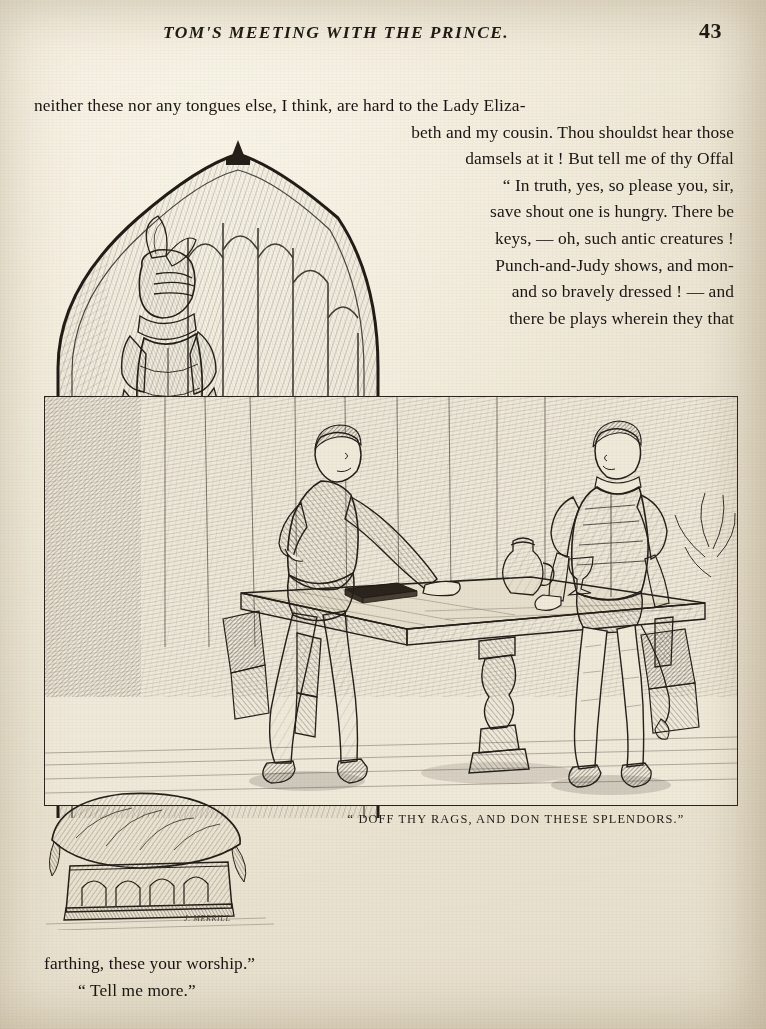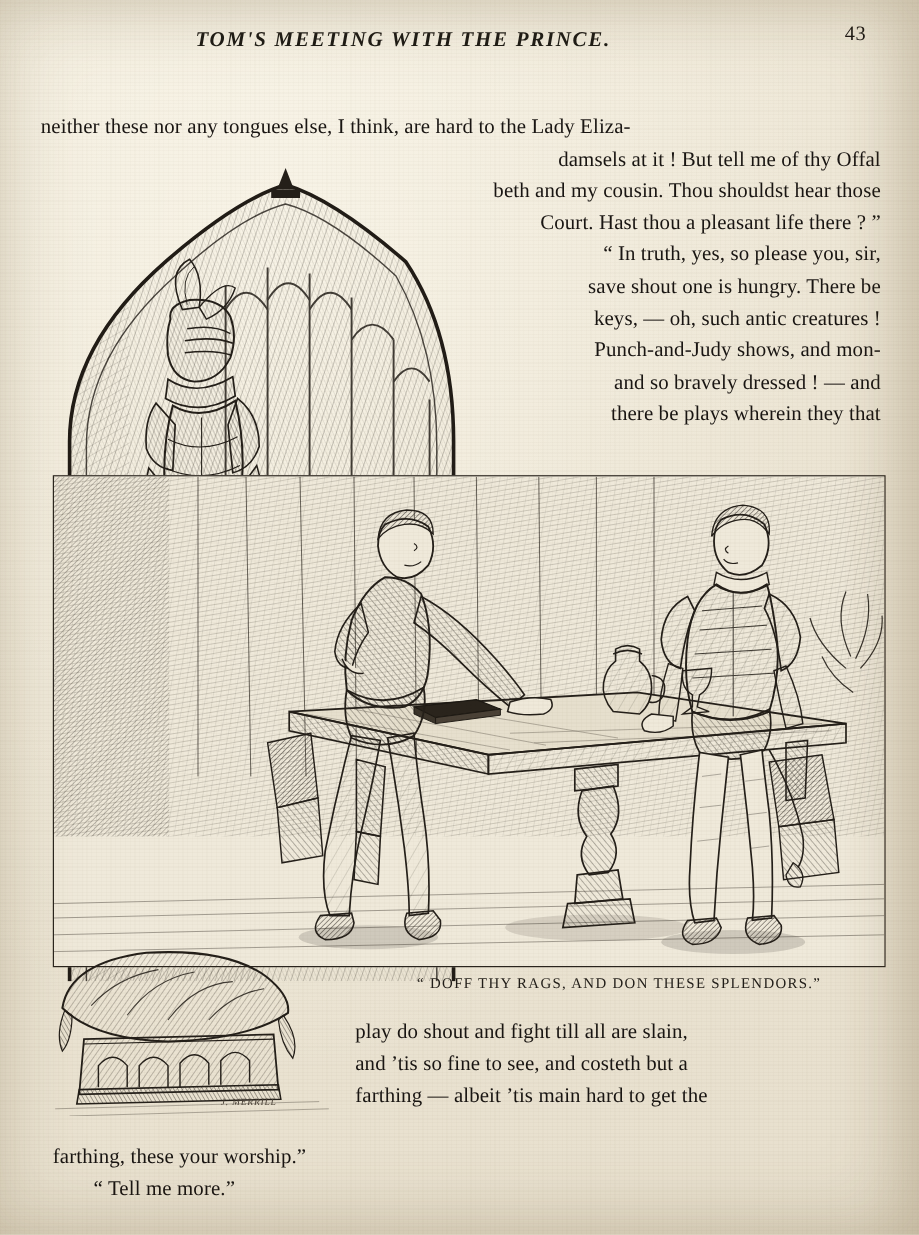--- a/index.html
+++ b/index.html
@@ -36,22 +36,22 @@
     font-style: italic;
     font-weight: bold;
     letter-spacing: 1.4px;
     font-size: 17.5px;
     color: #1d1a15;
   }
   .folio {
     position: absolute;
     top: 18px;
     right: 44px;
-    font-weight: normal;
-    font-size: 17px;
+    font-weight: bold;
+    font-size: 22px;
     letter-spacing: 0.5px;
   }
 
   
   .text-col {
     position: absolute;
     font-size: 17.4px;
     line-height: 26.6px;
     color: #191512;
     letter-spacing: 0.1px;
@@ -156,23 +156,22 @@
 </head>
 <body>
 
 <div class="page">
 
   <div class="running-head">TOM'S MEETING WITH THE PRINCE.</div>
   <div class="folio">43</div>
 
   <div class="text-col" id="para-top">
     <span class="l">neither these nor any tongues else, I think, are hard to the Lady Eliza-</span>
+    <span class="l right">beth and my cousin.   Thou shouldst hear those</span>
     <span class="l right">damsels at it !   But tell me of thy Offal</span>
-    <span class="l right">beth and my cousin.   Thou shouldst hear those</span>
-    <span class="l right">Court.   Hast thou a pleasant life there ? ”</span>
     <span class="l right">“ In truth, yes, so please you, sir,</span>
     <span class="l right">save shout one is hungry.   There be</span>
     <span class="l right">keys, — oh, such antic creatures !</span>
     <span class="l right">Punch-and-Judy shows, and mon-</span>
     <span class="l right">and so bravely dressed ! — and</span>
     <span class="l right">there be plays wherein they that</span>
   </div>
 
   <div class="illus" id="illus-knight">
     <svg viewBox="0 0 350 700" width="350" height="700" xmlns="http://www.w3.org/2000/svg">
@@ -491,25 +490,20 @@
 
       <g stroke="#2b251d" stroke-width="0.55" opacity="0.5">
         <line x1="10" y1="144" x2="230" y2="138"></line>
         <line x1="22" y1="150" x2="238" y2="144"></line>
       </g>
     </svg>
   </div>
 
   <div class="artist-sig">J. MERRILL</div>
 
-  <div class="text-col" id="para-bottom">
-    <span class="l">play do shout and fight till all are slain,</span>
-    <span class="l">and ’tis so fine to see, and costeth but a</span>
-    <span class="l">farthing — albeit ’tis main hard to get the</span>
-  </div>
 
   <div class="text-col" id="para-tail">
     <span class="l">farthing, these your worship.”</span>
     <span class="l indent">“ Tell me more.”</span>
   </div>
 
   <div class="grain"></div>
   <div class="edge-shade"></div>
 </div>
 

